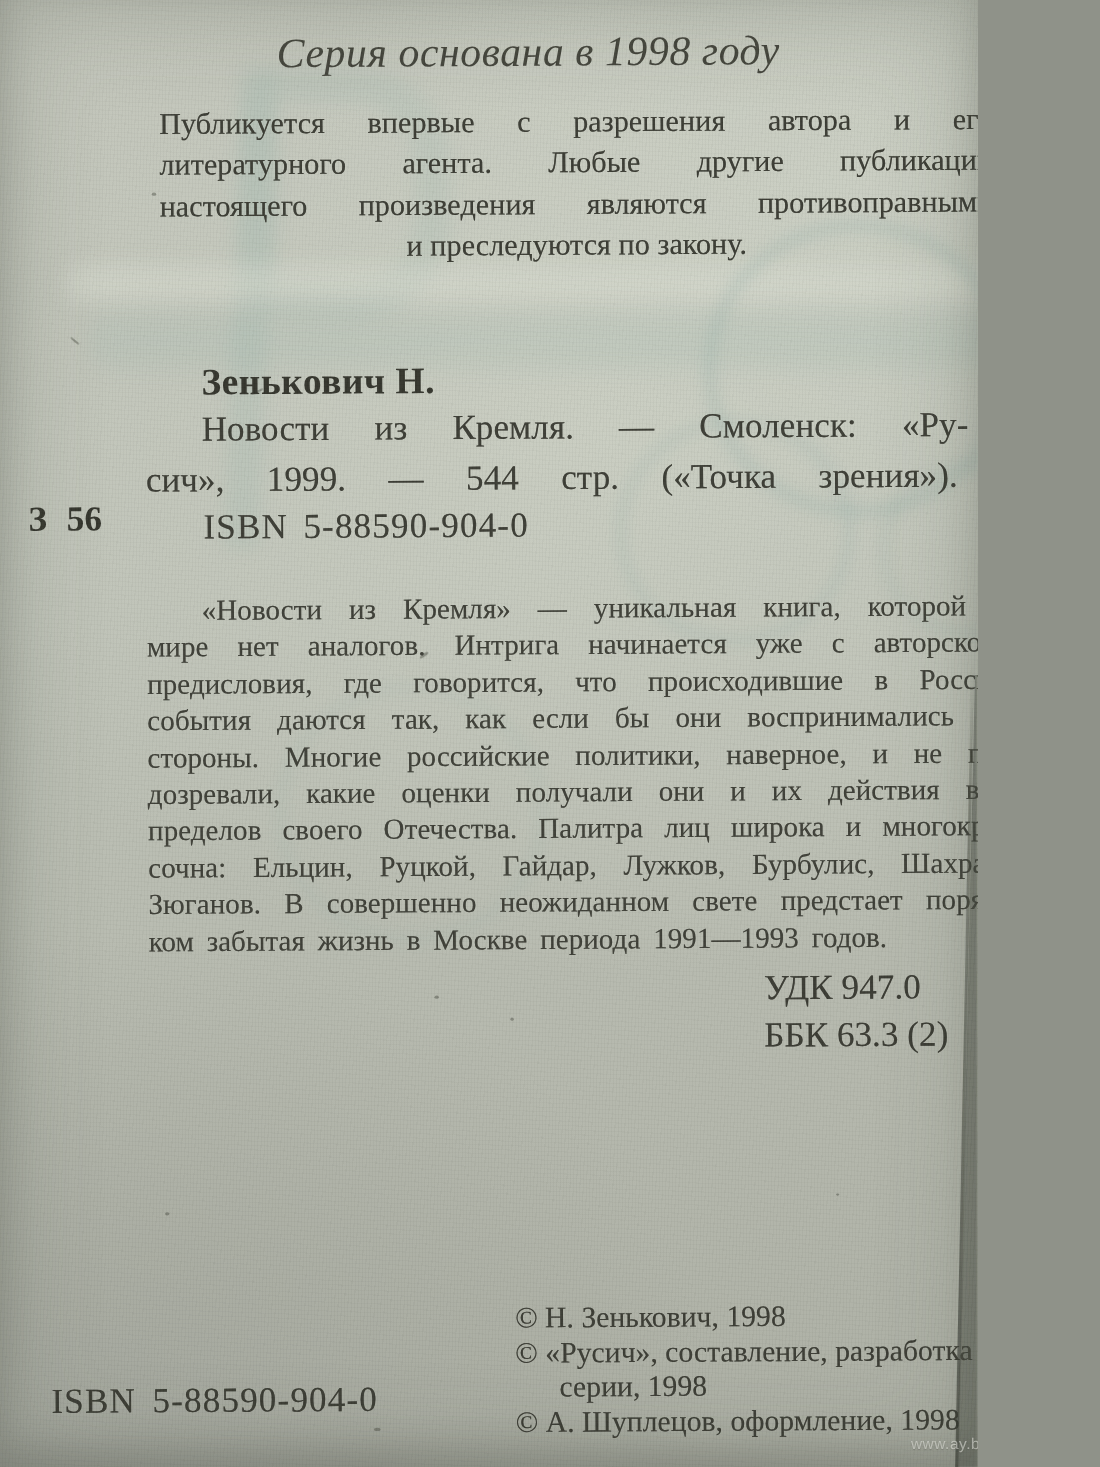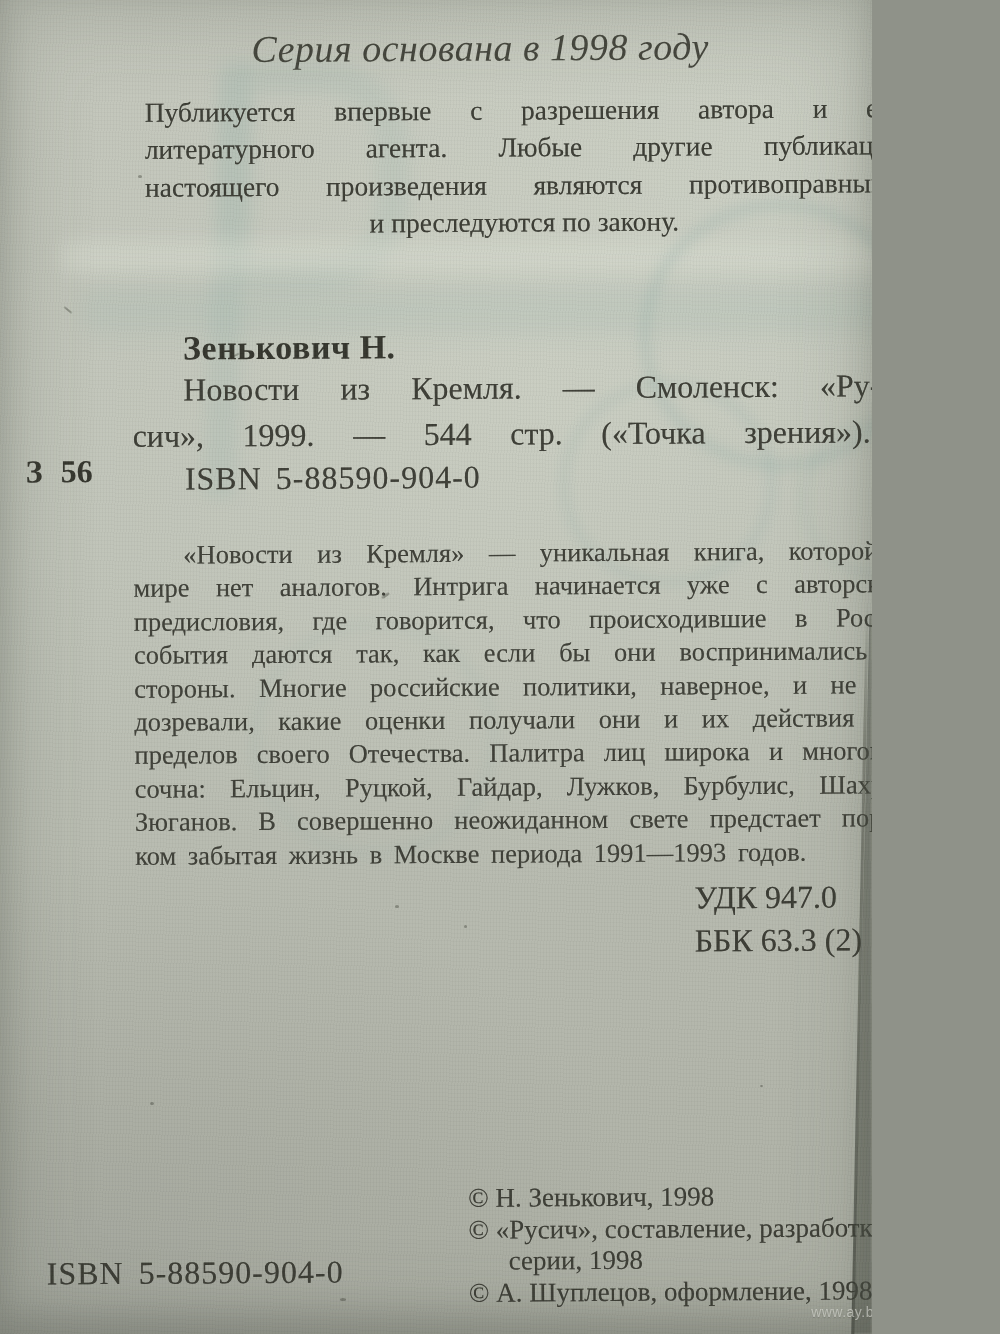--- a/index.html
+++ b/index.html
@@ -12,20 +12,21 @@
     width: 872px;
     height: 1334px;
     overflow: hidden;
     background:
       radial-gradient(ellipse 900px 700px at 62% 30%, rgba(208,212,199,0.55), rgba(208,212,199,0) 70%),
       radial-gradient(ellipse 700px 500px at 85% 12%, rgba(206,211,199,0.5), rgba(206,211,199,0) 70%),
       radial-gradient(ellipse 800px 600px at 10% 95%, rgba(150,153,144,0.45), rgba(150,153,144,0) 70%),
       linear-gradient(175deg, #c2c5ba 0%, #bcc0b5 40%, #b3b6ab 75%, #aaada2 100%);
     font-family: "Liberation Serif", "DejaVu Serif", serif;
     color: #3c3d35;
+    padding-left: 17px;
   }
   
   #grain {
     position: absolute; inset: 0;
     background:
       repeating-linear-gradient(92deg, rgba(0,0,0,0.022) 0 1px, rgba(255,255,255,0.015) 1px 3px),
       repeating-linear-gradient(2deg, rgba(0,0,0,0.016) 0 1px, rgba(255,255,255,0.012) 1px 4px);
     pointer-events: none;
   }
   #vignette {

